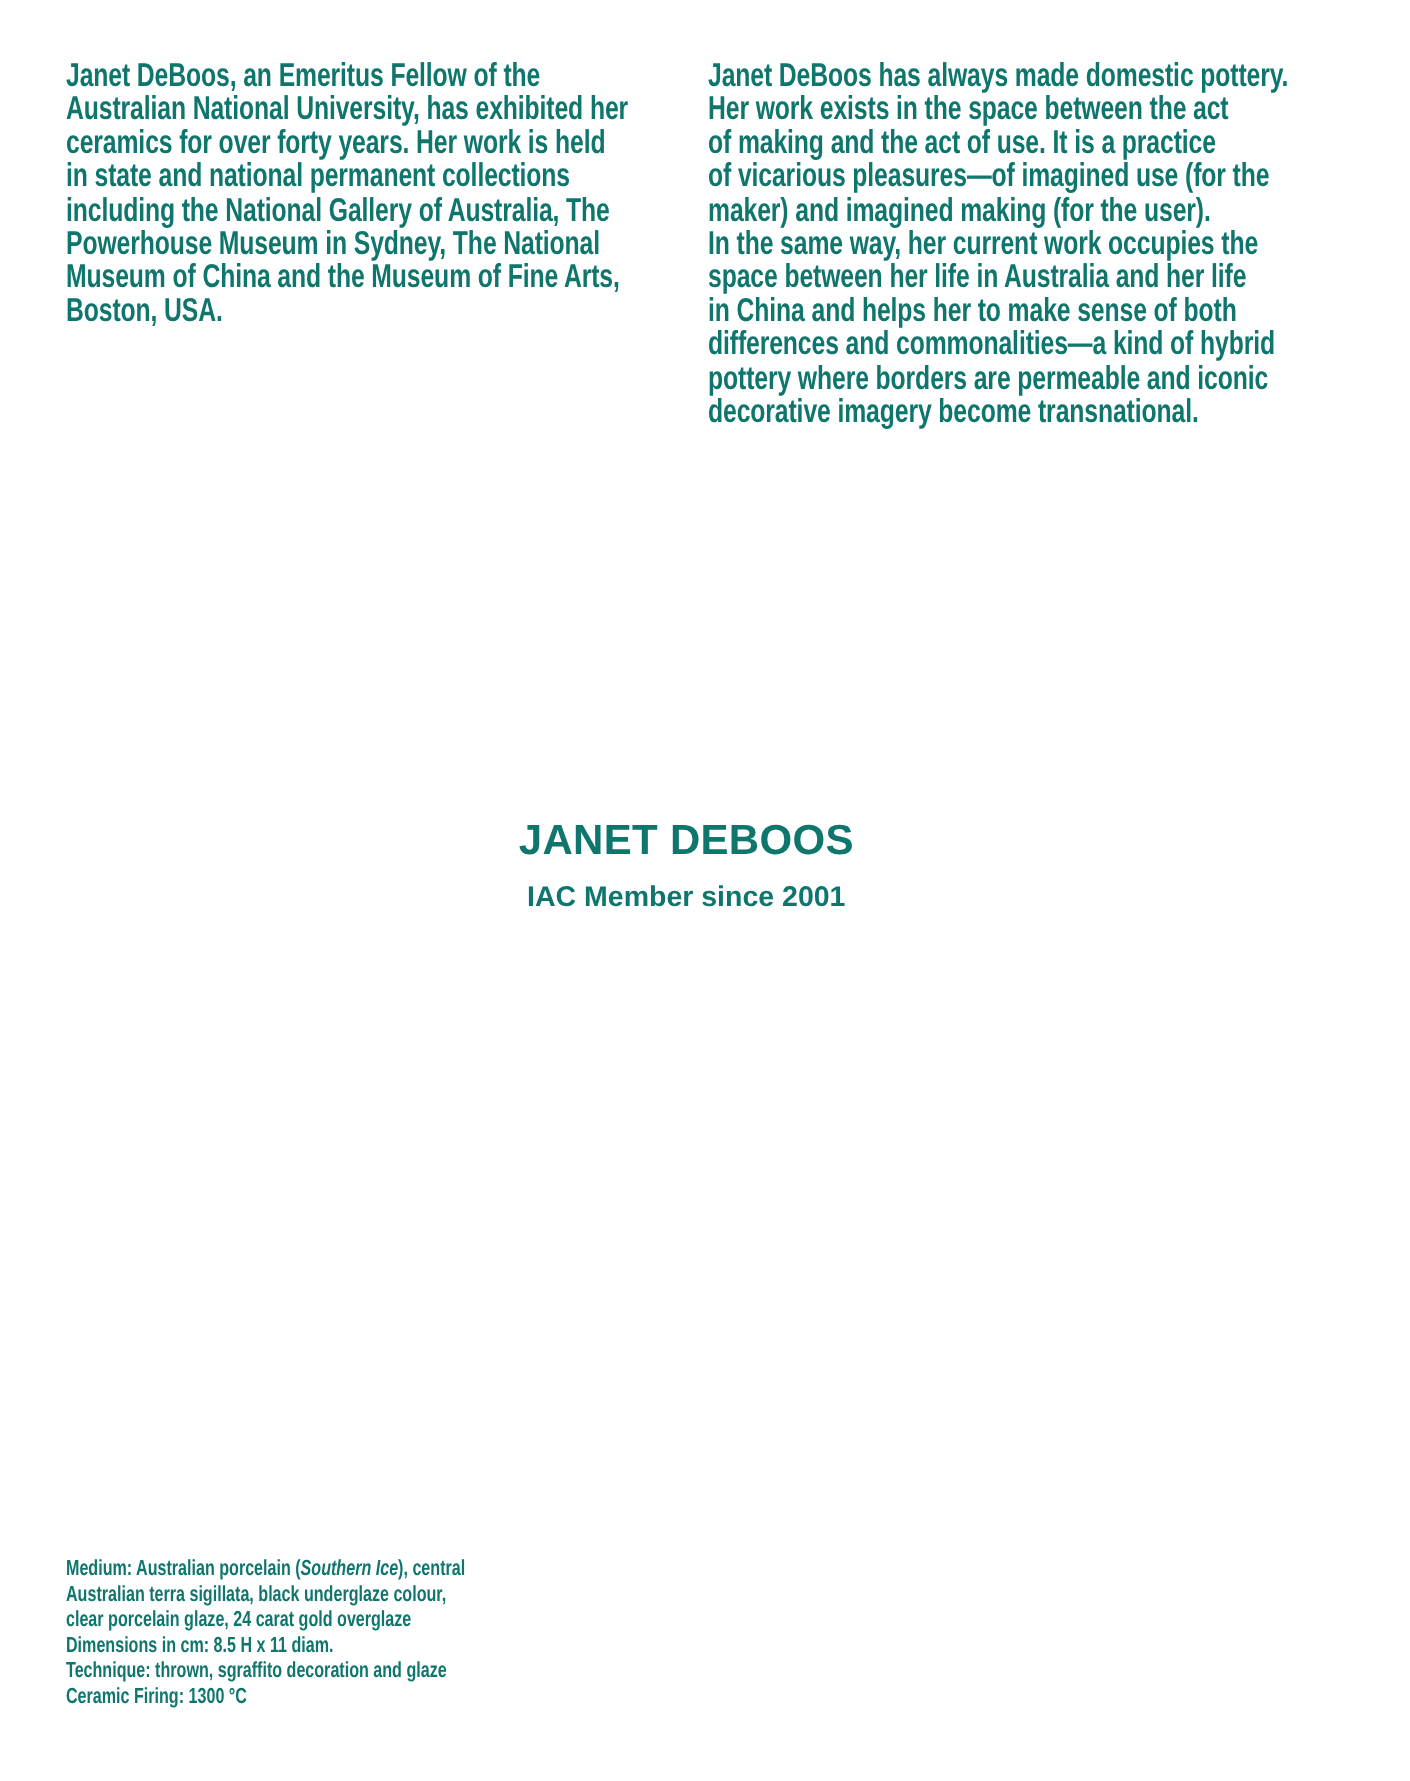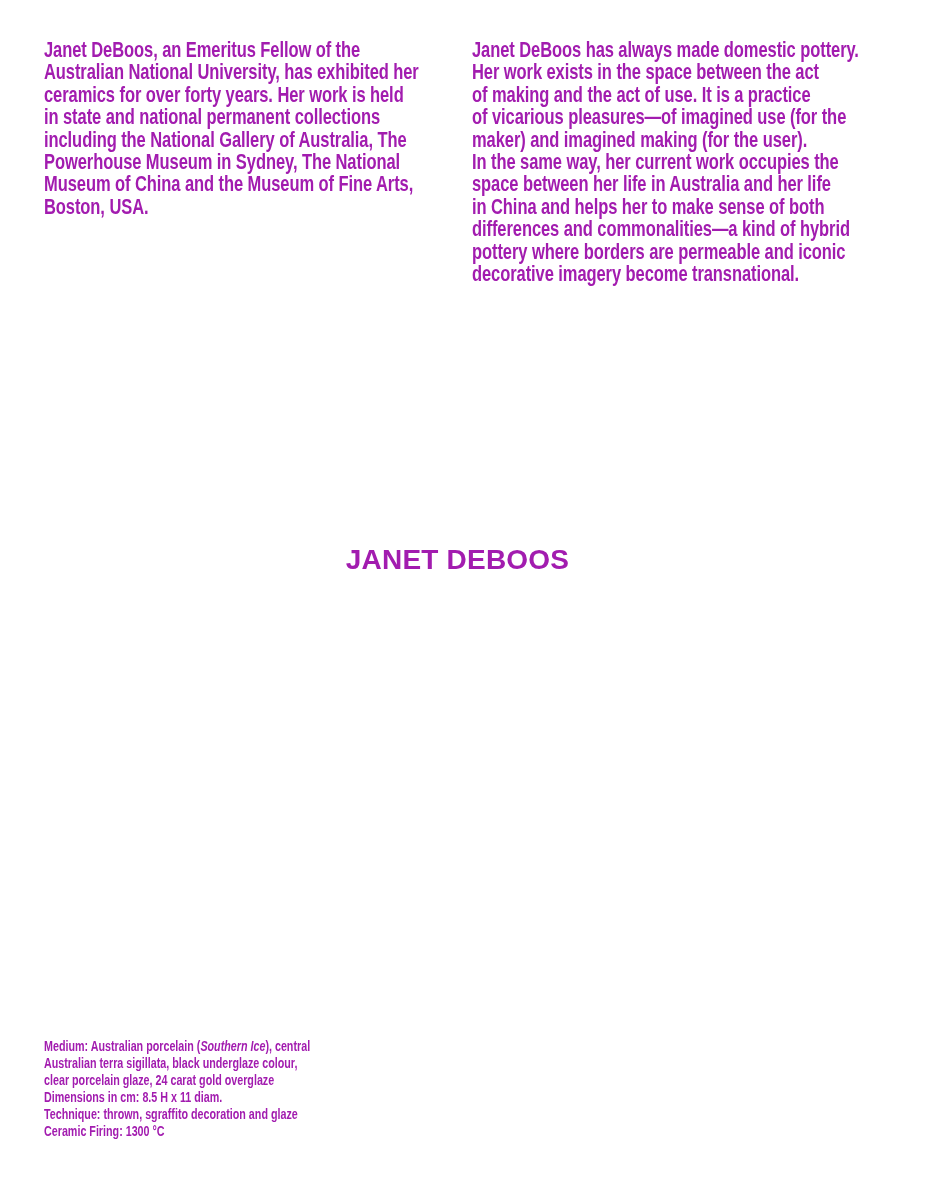--- a/index.html
+++ b/index.html
@@ -8,21 +8,21 @@
     background: #ffffff;
   }
   .page {
     position: relative;
     width: 940px;
     height: 1187px;
     background: #ffffff;
     overflow: hidden;
     font-family: "Liberation Sans", "DejaVu Sans", sans-serif;
     font-weight: bold;
-    color: #a21caf;
+    color: #0f766e;
   }
   .lines { white-space: pre; }
   .condensed { transform-origin: 0 0; }
 
   
   .col {
     position: absolute;
     top: 39px;
     font-size: 22px;
     line-height: 22.4px;
@@ -89,20 +89,21 @@
 maker) and imagined making (for the user).
 In the same way, her current work occupies the
 space between her life in Australia and her life
 in China and helps her to make sense of both
 differences and commonalities—a kind of hybrid
 pottery where borders are permeable and iconic
 decorative imagery become transnational.</div>
 
   <div class="title-block">
     <div class="artist-name">JANET DEBOOS</div>
+    <div class="membership">IAC Member since 2001</div>
   </div>
 
   <div class="caption condensed">
     <div class="caption-line1"><span>Medium: Australian porcelain (</span><em class="ital">Southern Ice</em><span>), central</span></div>
     <div class="lines">Australian terra sigillata, black underglaze colour,
 clear porcelain glaze, 24 carat gold overglaze
 Dimensions in cm: 8.5 H x 11 diam.
 Technique: thrown, sgraffito decoration and glaze
 Ceramic Firing: 1300 °C</div>
   </div>

